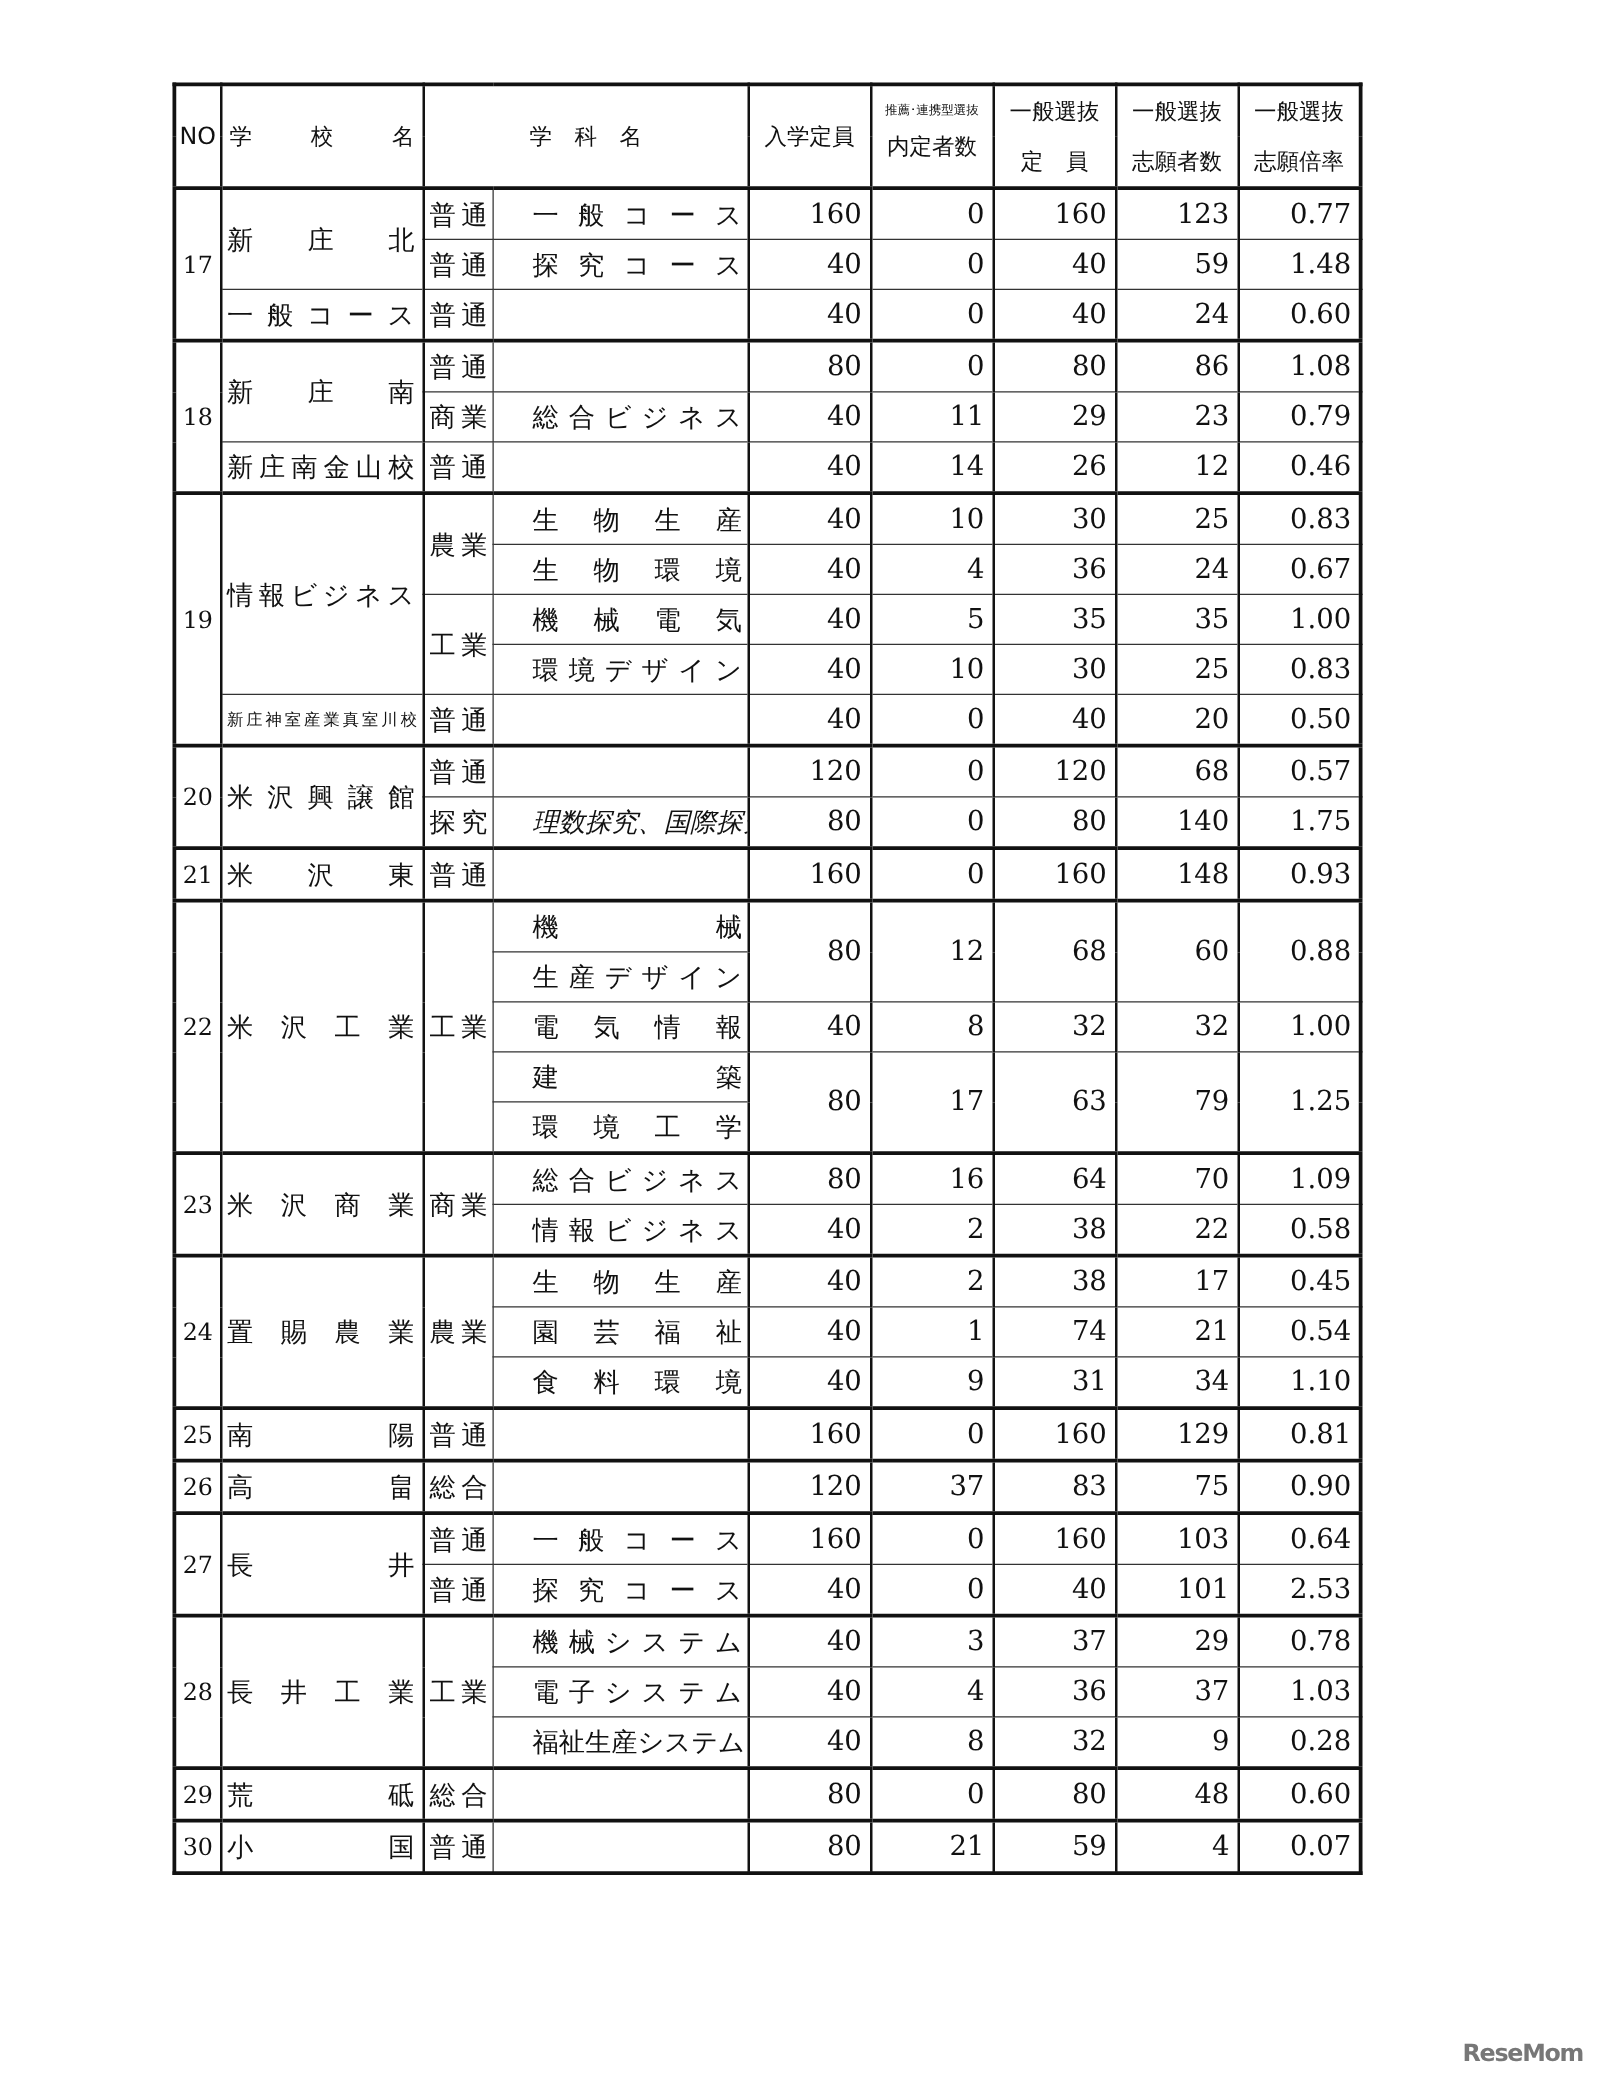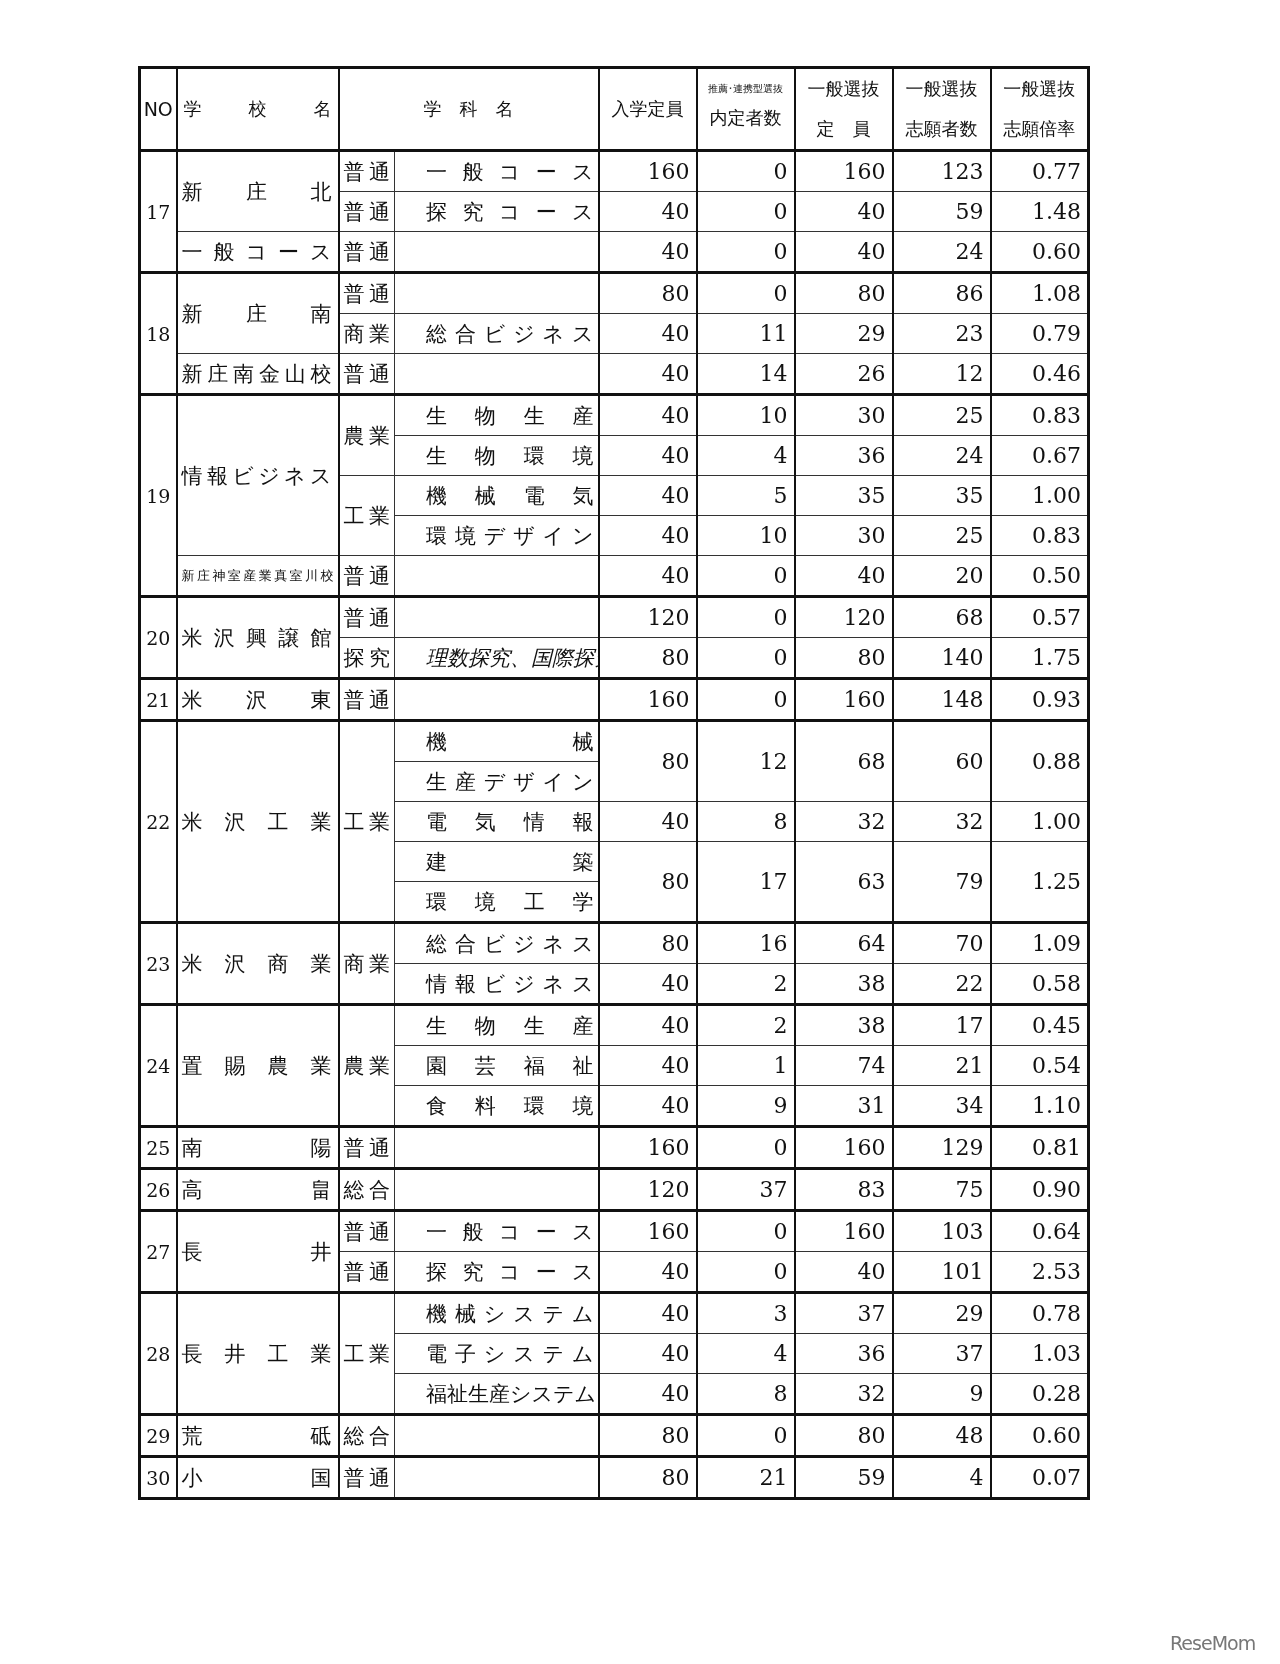--- a/index.html
+++ b/index.html
@@ -20,21 +20,21 @@
   .school { text-align:justify; text-align-last:justify; letter-spacing:2px; font-size:21px; }
   .school.small { font-size:13px; letter-spacing:0; }
   .type { text-align:justify; text-align-last:justify; padding:0 4px; }
   .course { text-align:justify; text-align-last:justify;padding-left:31px; }
   .course.plain { text-align:right; text-align-last:auto; letter-spacing:0;font-style:italic; }
   .num { text-align:right; padding-right:6px; font-size:22px; }
   .h-small { font-size:10px; display:block; line-height:18px; }
   .h-line { display:block; line-height:40px; }
   .h-school { text-align:justify; text-align-last:justify; padding:0 6px; }
   .logo { position:absolute; left:1170px; top:1632px; font-family:"DejaVu Sans","Liberation Sans",sans-serif;
-          font-weight:normal; font-size:19px; color:#777; letter-spacing:-1px; }
+          font-weight:bold; font-size:19px; color:#777; letter-spacing:-1px; }
 </style>
 </head>
 <body>
 
 <div id="sheet">
 <table>
   <colgroup>
     <col class="c-no">
         <col class="c-school">
         <col class="c-type">

